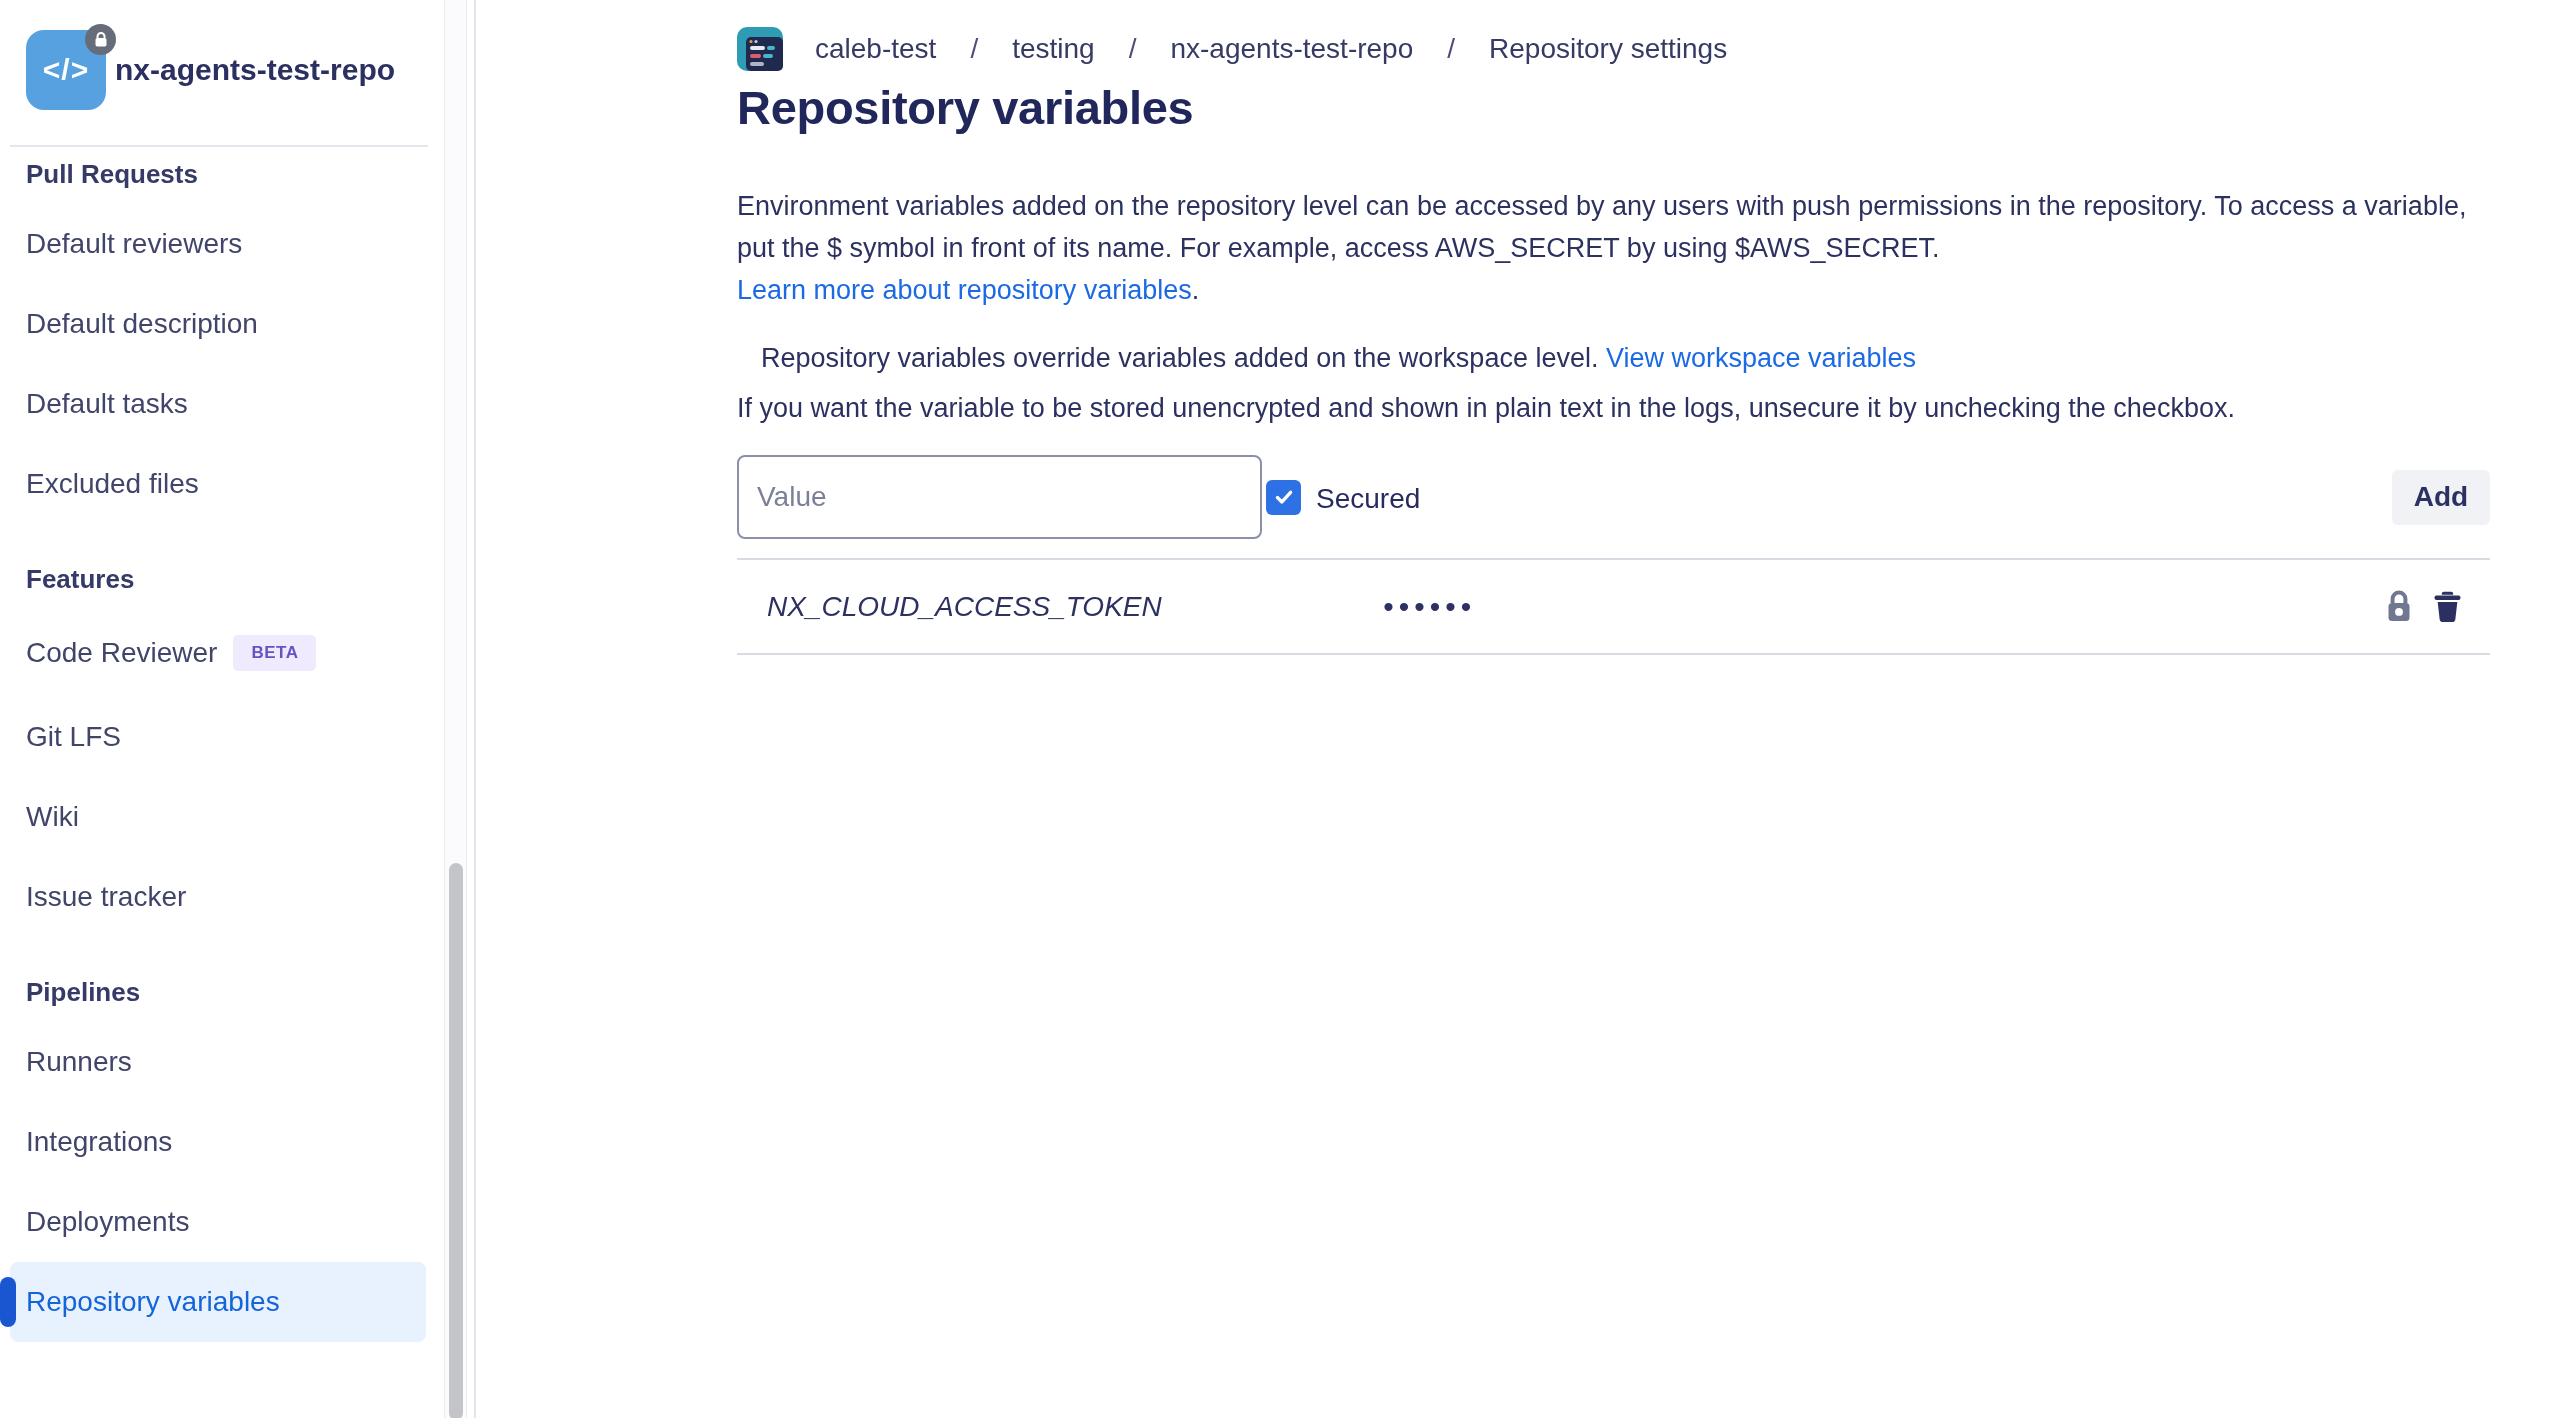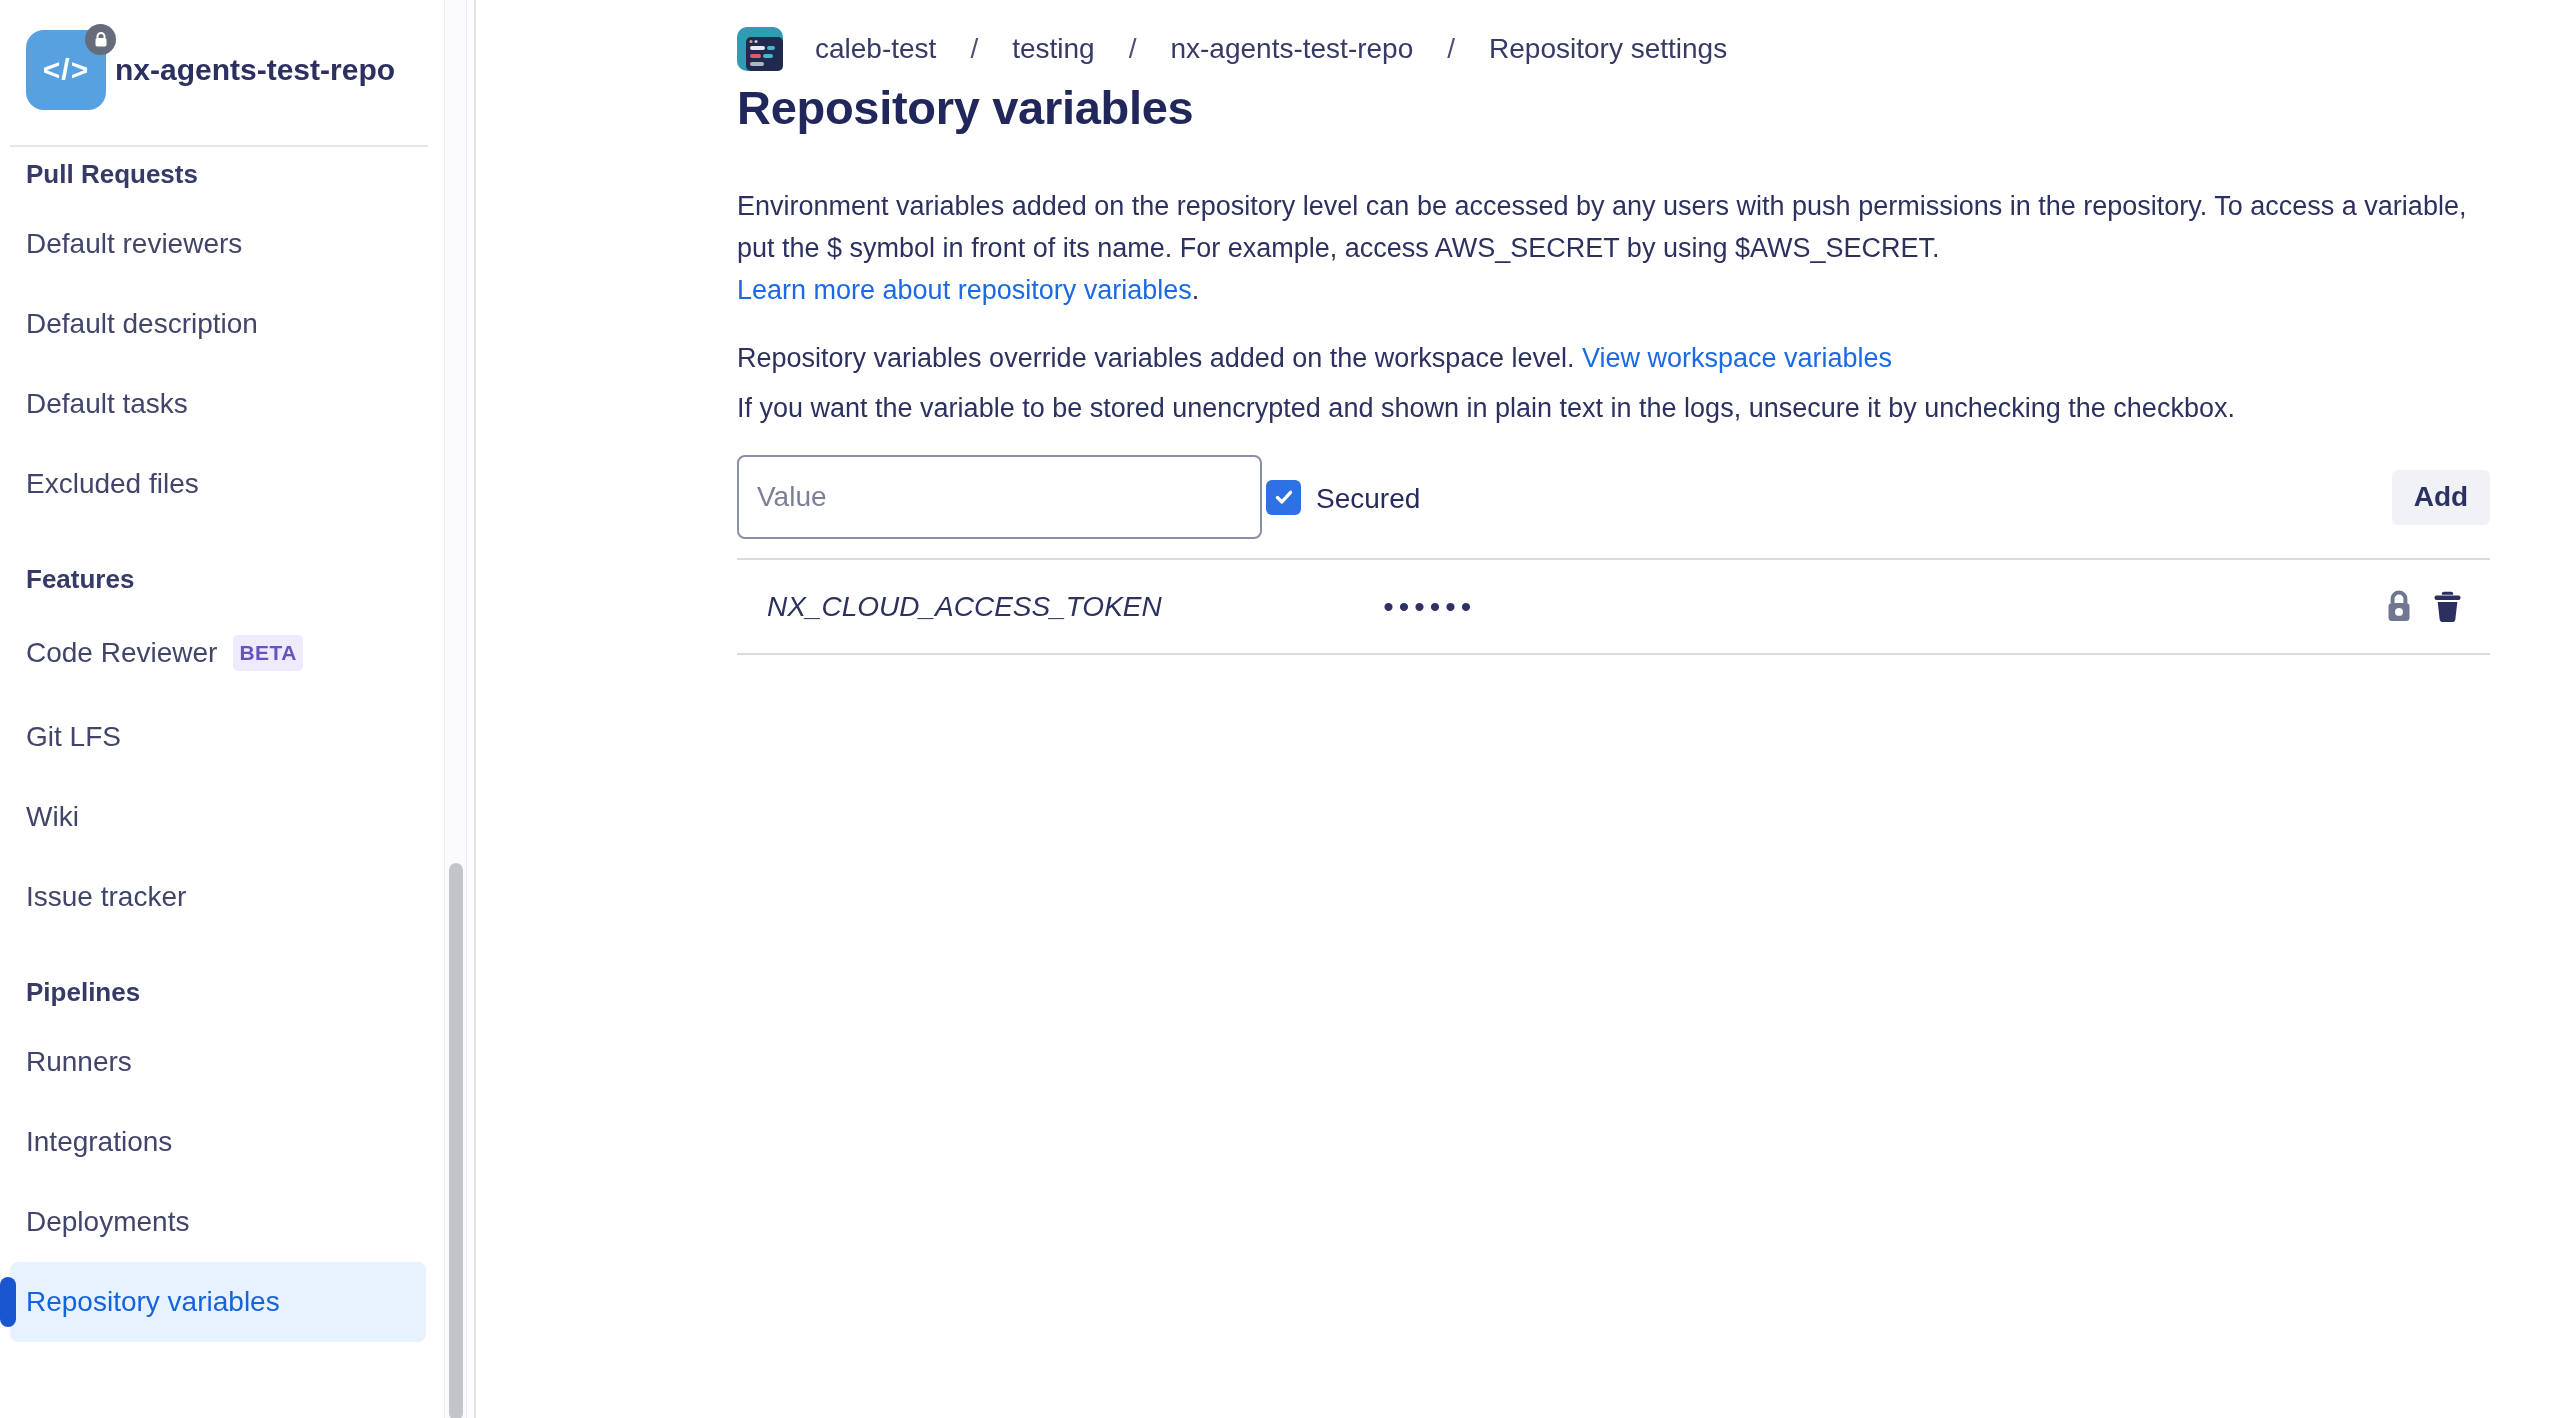--- a/index.html
+++ b/index.html
@@ -24,22 +24,22 @@
   .nav { padding:12px 48px 0 10px; }
   .nav-heading { font-size:26px; font-weight:700; color:#353a66;
                  margin:40px 0 14px 16px; }
   .nav-heading.first { margin-top:0; }
   .nav-item { display:flex; align-items:center; padding:26px 16px;
               font-size:28px; line-height:28px; color:#404569;
               border-radius:8px; cursor:pointer; position:relative; }
   .nav-item.active { background:#e8f1fe; color:#1464da; }
   .nav-item.active::before { content:""; position:absolute; left:-10px; top:15px;
               width:16px; height:50px; border-radius:8px; background:#1956cf; }
-  .beta-badge { margin-left:16px; font-size:21px; font-weight:700; letter-spacing:0.5px;
-              color:#6554c0; background:#efeafd; padding:4px 6px; border-radius:5px; }
+  .beta-badge { margin-left:16px; font-size:17px; font-weight:700; letter-spacing:0.5px;
+              color:#6554c0; background:#efeafd; padding:4px 18px; border-radius:5px; }
 
   
   .sb-scroll-track { position:absolute; top:0; right:7px; width:23px; height:1418px;
               background:#fbfbfd; border-left:1px solid #ececf2; border-right:1px solid #ececf2; }
   .sb-scroll-thumb { position:absolute; left:4px; top:863px; width:14px; height:557px;
               border-radius:8px; background:#c4c5cb; }
 
   
   .main { position:absolute; left:476px; top:0; right:0; bottom:0;
           padding:26px 86px 0 261px; background:#ffffff; }
@@ -49,21 +49,21 @@
   .breadcrumb .sep { margin:0 16px; color:#4b4f76; }
   .ws-avatar { width:46px; height:44px; margin-right:14px; flex:0 0 auto; }
 
   .page-title { margin-top:8px; font-size:47px; font-weight:600; color:#21275a;
                 letter-spacing:-0.3px; }
 
   .desc { color:#2c3160; font-size:27px; line-height:42px; }
   .para1 { margin-top:50px; max-width:1755px; }
   .link { color:#1b6ae3; cursor:pointer; text-decoration:none; }
   .link-line { line-height:42px; }
-  .para2 { margin-top:26px; }
+  .para2 { margin-top:26px;margin-left:24px; }
   .para3 { margin-top:8px; }
 
   
   .var-form { margin-top:26px; display:flex; align-items:center; }
   .txt-input { width:525px; height:84px; border:2px solid #8c90a7; border-radius:8px;
                font-size:28px; color:#2c3160; padding:0 18px;
                font-family:"Liberation Sans", sans-serif; outline:none; background:#fff; }
   .txt-input::placeholder { color:#7c8096; opacity:1; }
   .txt-input + .txt-input { margin-left:13px; }
   .secured-wrap { display:flex; align-items:flex-end; margin-left:4px; cursor:pointer; }

